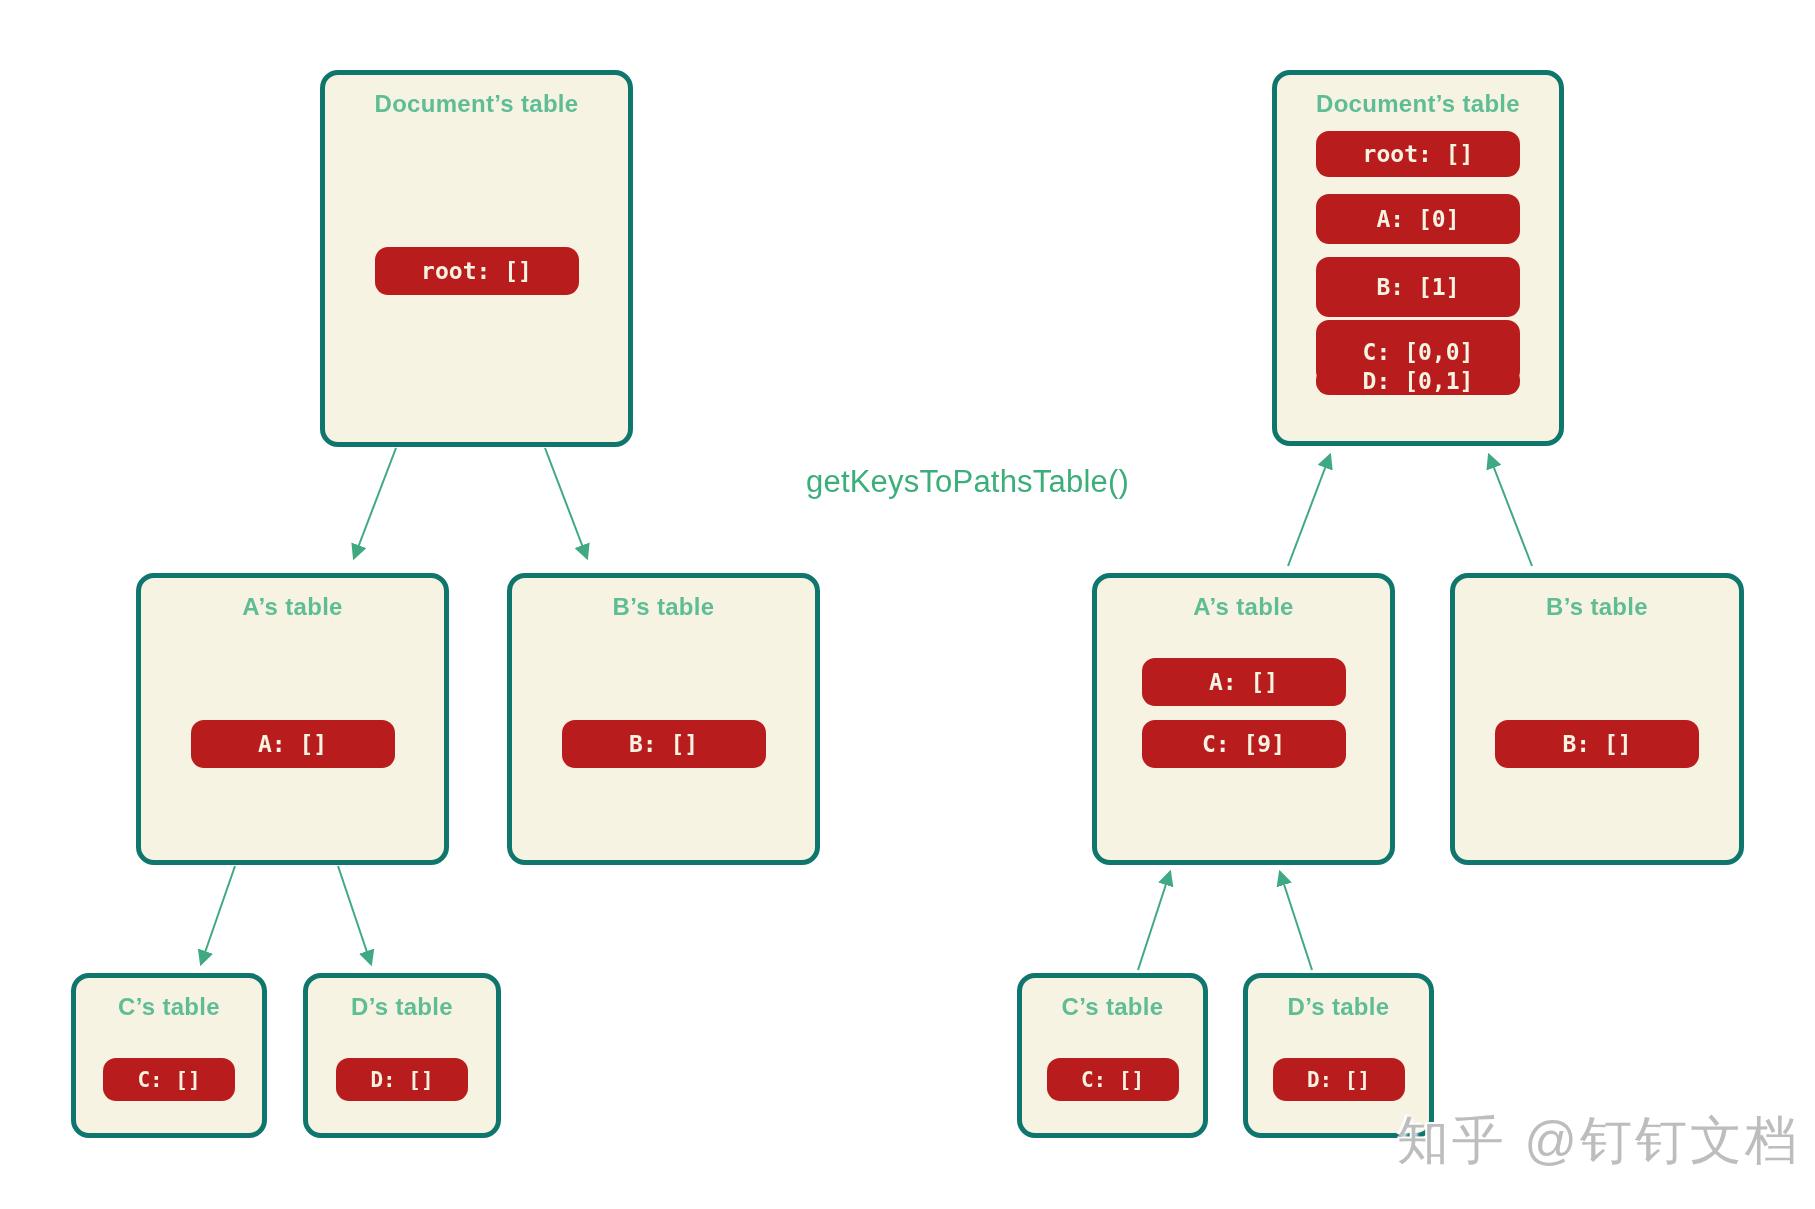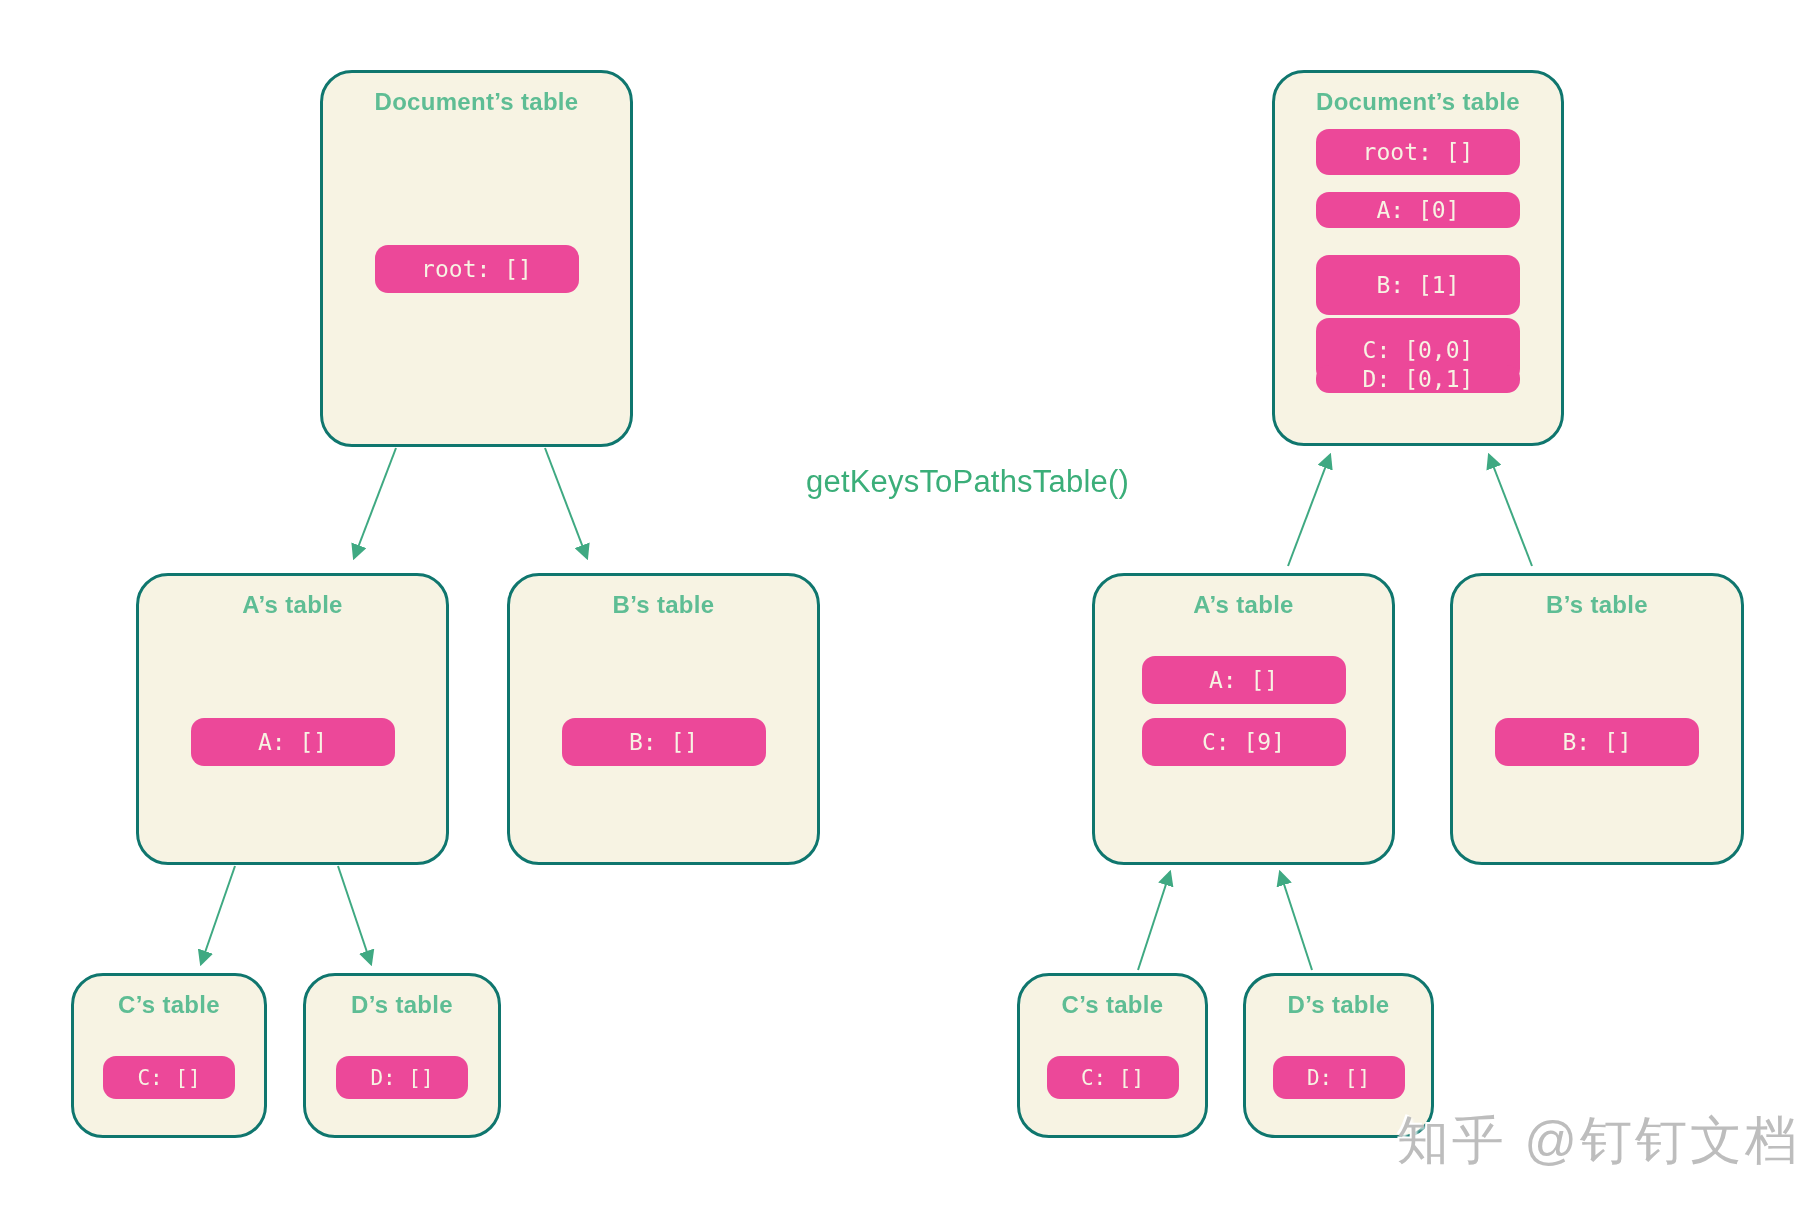--- a/index.html
+++ b/index.html
@@ -1,31 +1,31 @@
 <!DOCTYPE html>
 <html><head>
 <meta charset="utf-8">
 <style>
   html,body{margin:0;padding:0;background:#ffffff;}
   .canvas{
     position:relative;width:1815px;height:1209px;background:#ffffff;overflow:hidden;
     font-family:"Liberation Sans",sans-serif;
   }
   .box{
-    position:absolute;background:#f7f3e3;border:3px solid #0f766e;
-    border-radius:32px;box-sizing:border-box;
+    position:absolute;background:#f7f3e3;border:5px solid #0f766e;
+    border-radius:18px;box-sizing:border-box;
   }
   .box-title{
     position:absolute;top:15px;left:0;right:0;text-align:center;
     font-size:24px;font-weight:600;color:#5ebd94;letter-spacing:.3px;
   }
   .pill{
     position:absolute;left:50%;transform:translateX(-50%);
-    background:#ec4899;border-radius:13px;color:#f7f3e3;
-    font-family:"DejaVu Sans Mono","Liberation Mono",monospace;font-weight:400;
+    background:#b91c1c;border-radius:13px;color:#f7f3e3;
+    font-family:"DejaVu Sans Mono","Liberation Mono",monospace;font-weight:700;
     display:flex;align-items:center;justify-content:center;white-space:pre;
   }
   .pill-lg{width:204px;height:48px;font-size:23px;}
   .pill-sm{width:132px;height:43px;font-size:21px;}
   .fn-label{
     position:absolute;left:806px;top:464px;width:340px;
     color:#3bae79;font-size:31px;font-weight:500;letter-spacing:.2px;
   }
   .watermark{
     position:absolute;right:15px;top:1106px;
@@ -81,21 +81,21 @@
   <div class="box" style="left:303px;top:973px;width:198px;height:165px">
     <div class="box-title">D’s table</div>
     <div class="pill pill-sm" style="top:80px">D: []</div>
   </div>
 
   <div class="fn-label">getKeysToPathsTable()</div>
 
   <div class="box" style="left:1272px;top:70px;width:292px;height:376px">
     <div class="box-title">Document’s table</div>
     <div class="pill pill-lg" style="top:56px;height:46px">root: []</div>
-    <div class="pill pill-lg" style="top:119px;height:36px">A: [0]</div>
+    <div class="pill pill-lg" style="top:119px;height:50px">A: [0]</div>
     <div class="pill pill-lg" style="top:182px;height:60px">B: [1]</div>
     <div class="pill pill-lg" style="top:245px;height:64px">C: [0,0]</div>
     <div class="pill pill-lg" style="top:292px;height:28px">D: [0,1]</div>
   </div>
 
   <div class="box" style="left:1092px;top:573px;width:303px;height:292px">
     <div class="box-title">A’s table</div>
     <div class="pill pill-lg" style="top:80px">A: []</div>
     <div class="pill pill-lg" style="top:142px">C: [9]</div>
   </div>

